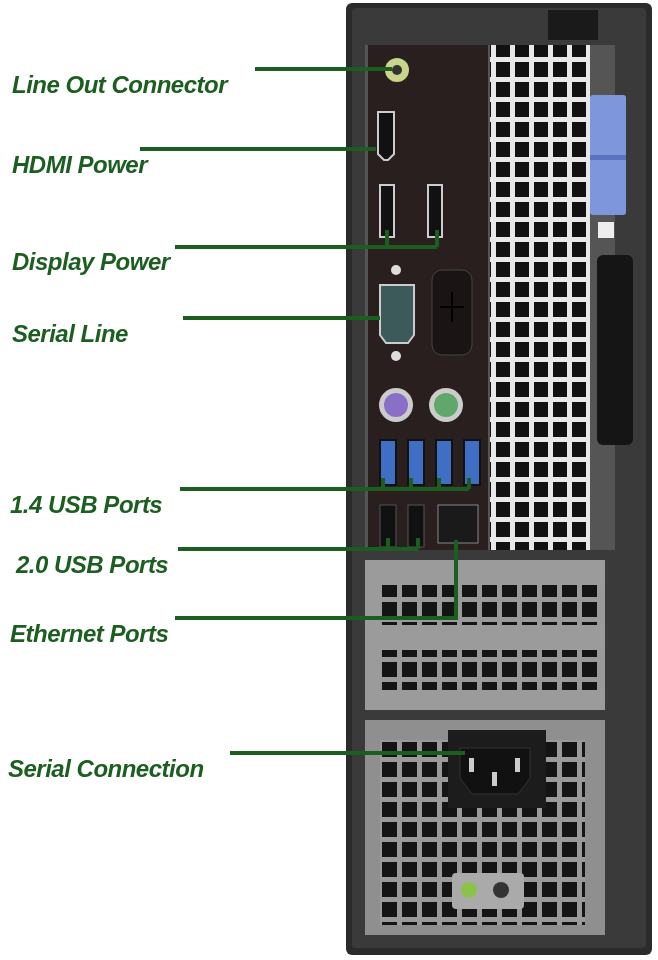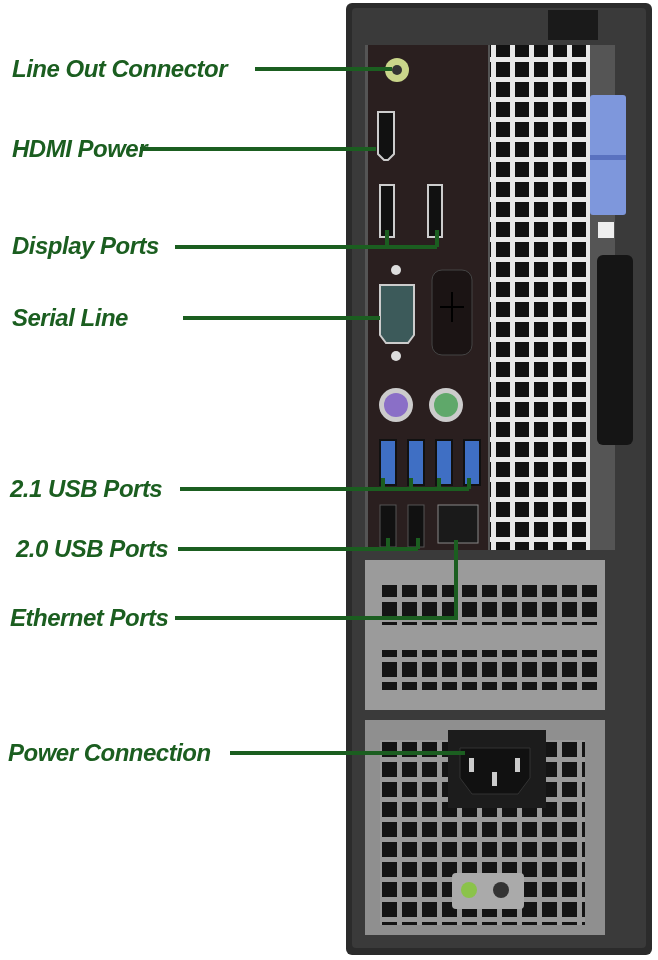--- a/index.html
+++ b/index.html
@@ -1,17 +1,17 @@
 <!DOCTYPE html>
 <html><head>
 <meta charset="utf-8">
 <style>
   html,body{margin:0;padding:0;background:#fff;}
   body{width:658px;height:960px;position:relative;overflow:hidden;font-family:"Liberation Sans",sans-serif;}
-  .label{position:absolute;color:#1b5e20;font-weight:bold;font-style:italic;font-size:24px;letter-spacing:-0.5px;white-space:nowrap;}
+  .label{position:absolute;color:#1b5e20;font-weight:bold;font-style:italic;font-size:24px;letter-spacing:-0.5px;white-space:nowrap;margin-top:16px;}
   svg{position:absolute;left:0;top:0;}
 </style>
 </head>
 <body>
 
 <svg width="658" height="960" viewBox="0 0 658 960">
   <defs>
     <pattern id="grille" x="0" y="0" width="19" height="20" patternUnits="userSpaceOnUse">
       <rect width="19" height="20" fill="#e8e8e8"></rect>
       <rect x="2" y="2" width="14" height="15" fill="#111"></rect>
@@ -105,18 +105,18 @@
     <path d="M183 318 H380"></path>
     <path d="M180 489 H469 M383 489 V478 M411 489 V478 M439 489 V478 M469 489 V478"></path>
     <path d="M178 549 H418 M388 549 V538 M418 549 V538"></path>
     <path d="M175 618 H456 V540"></path>
     <path d="M230 753 H465"></path>
   </g>
 </svg>
 
 <div class="label" style="left:12px;top:55px">Line Out Connector</div>
 <div class="label" style="left:12px;top:135px">HDMI Power</div>
-<div class="label" style="left:12px;top:232px">Display Ports</div>
+<div class="label" style="left:12px;top:232px">Display Power</div>
 <div class="label" style="left:12px;top:304px">Serial Line</div>
-<div class="label" style="left:10px;top:475px">2.1 USB Ports</div>
+<div class="label" style="left:10px;top:475px">1.4 USB Ports</div>
 <div class="label" style="left:16px;top:535px">2.0 USB Ports</div>
 <div class="label" style="left:10px;top:604px">Ethernet Ports</div>
-<div class="label" style="left:8px;top:739px">Power Connection</div>
+<div class="label" style="left:8px;top:739px">Serial Connection</div>
 
 </body></html>

